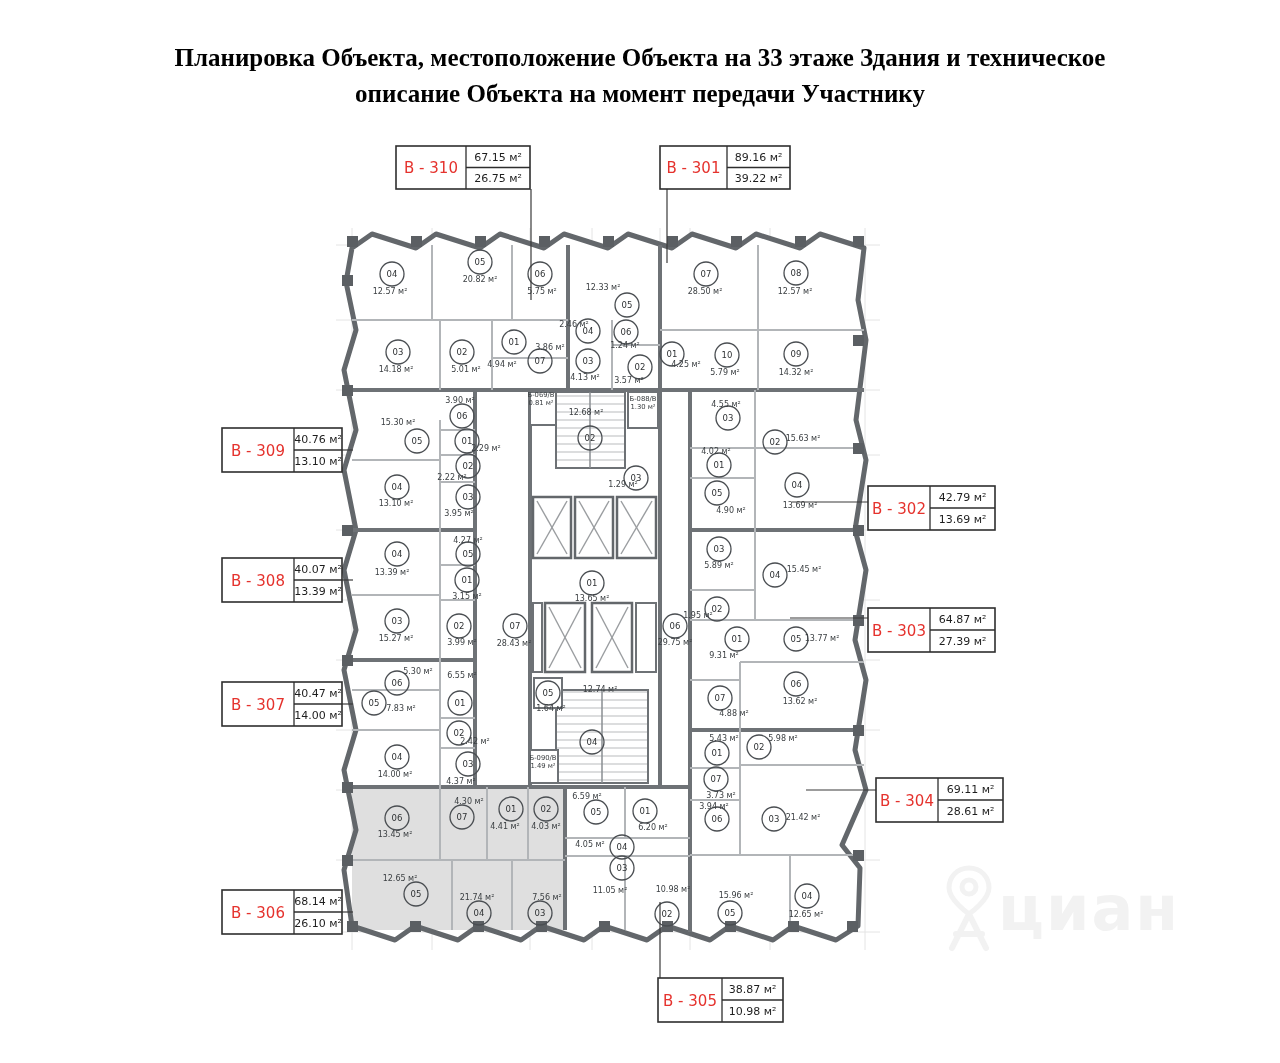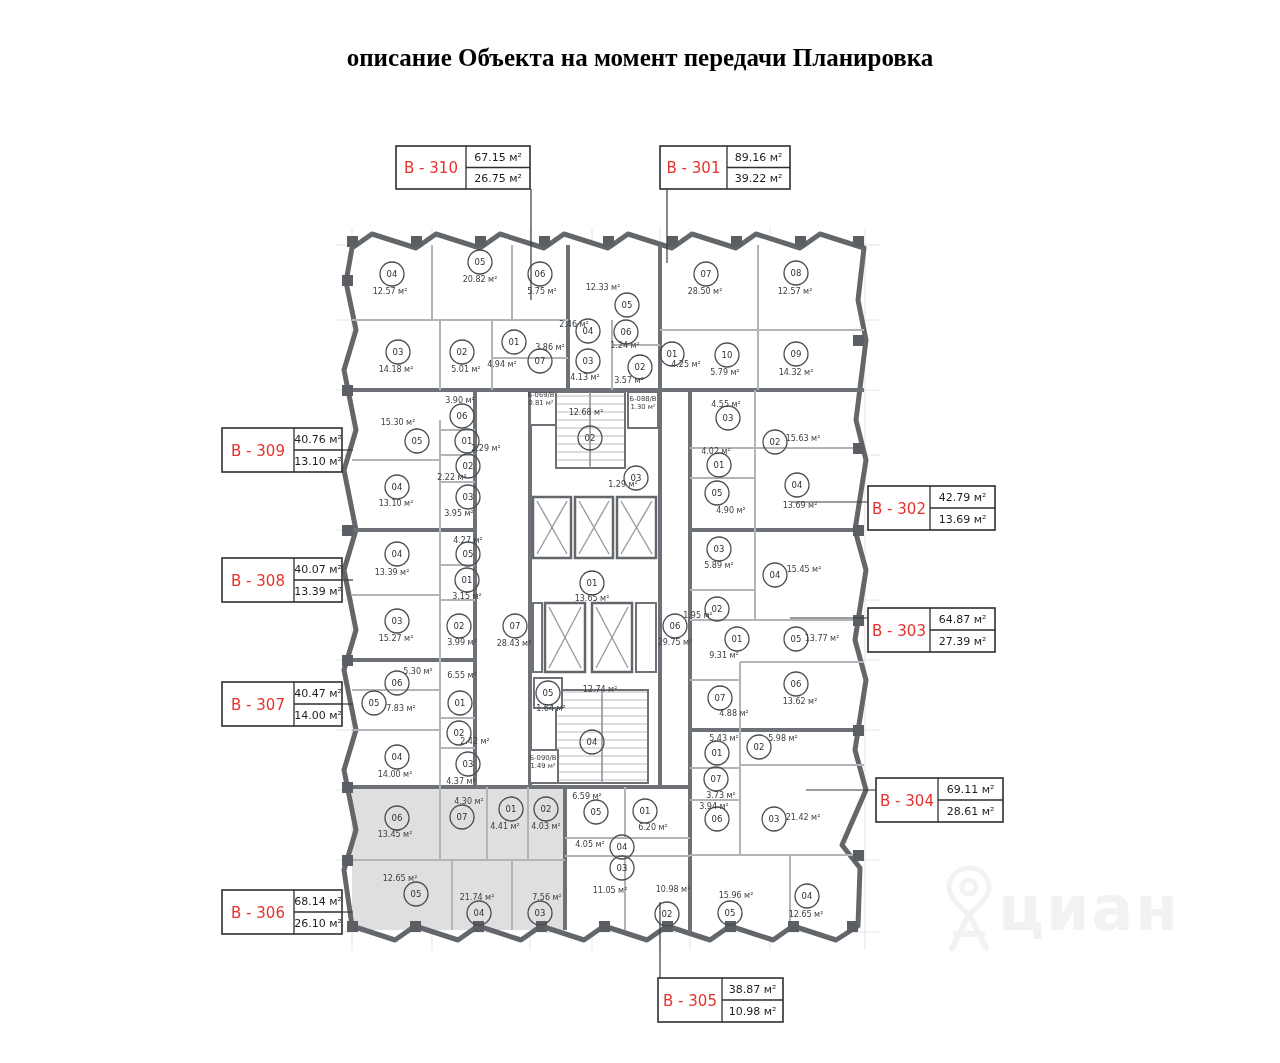--- a/index.html
+++ b/index.html
@@ -12,21 +12,22 @@
   .watermark{position:absolute;left:940px;top:862px;display:flex;align-items:center;
              color:#f2f2f2;pointer-events:none;}
   .watermark .wm-text{font-size:62px;font-weight:bold;letter-spacing:2px;
              font-family:"DejaVu Sans",sans-serif;}
 </style>
 </head>
 <body>
 
 <div id="page">
   <div class="title">
-    <div>описание Объекта на момент передачи Планировка</div>
+    <div>Планировка Объекта, местоположение Объекта на 33 этаже Здания и техническое</div>
+    <div>описание Объекта на момент передачи Участнику</div>
   </div>
 
   <div class="watermark">
     <svg width="58" height="92" viewBox="0 0 58 92">
       <path d="M29 6 C17 6 9 15 9 26 C9 38 29 52 29 52 C29 52 49 38 49 26 C49 15 41 6 29 6 Z" fill="none" stroke="#f2f2f2" stroke-width="5"></path>
       <circle cx="29" cy="25" r="7" fill="none" stroke="#f2f2f2" stroke-width="5"></circle>
       <path d="M29 52 L12 86 M29 52 L46 86 M16 72 L42 72" fill="none" stroke="#f2f2f2" stroke-width="6" stroke-linecap="round"></path>
     </svg>
     <span class="wm-text">циан</span>
   </div>

